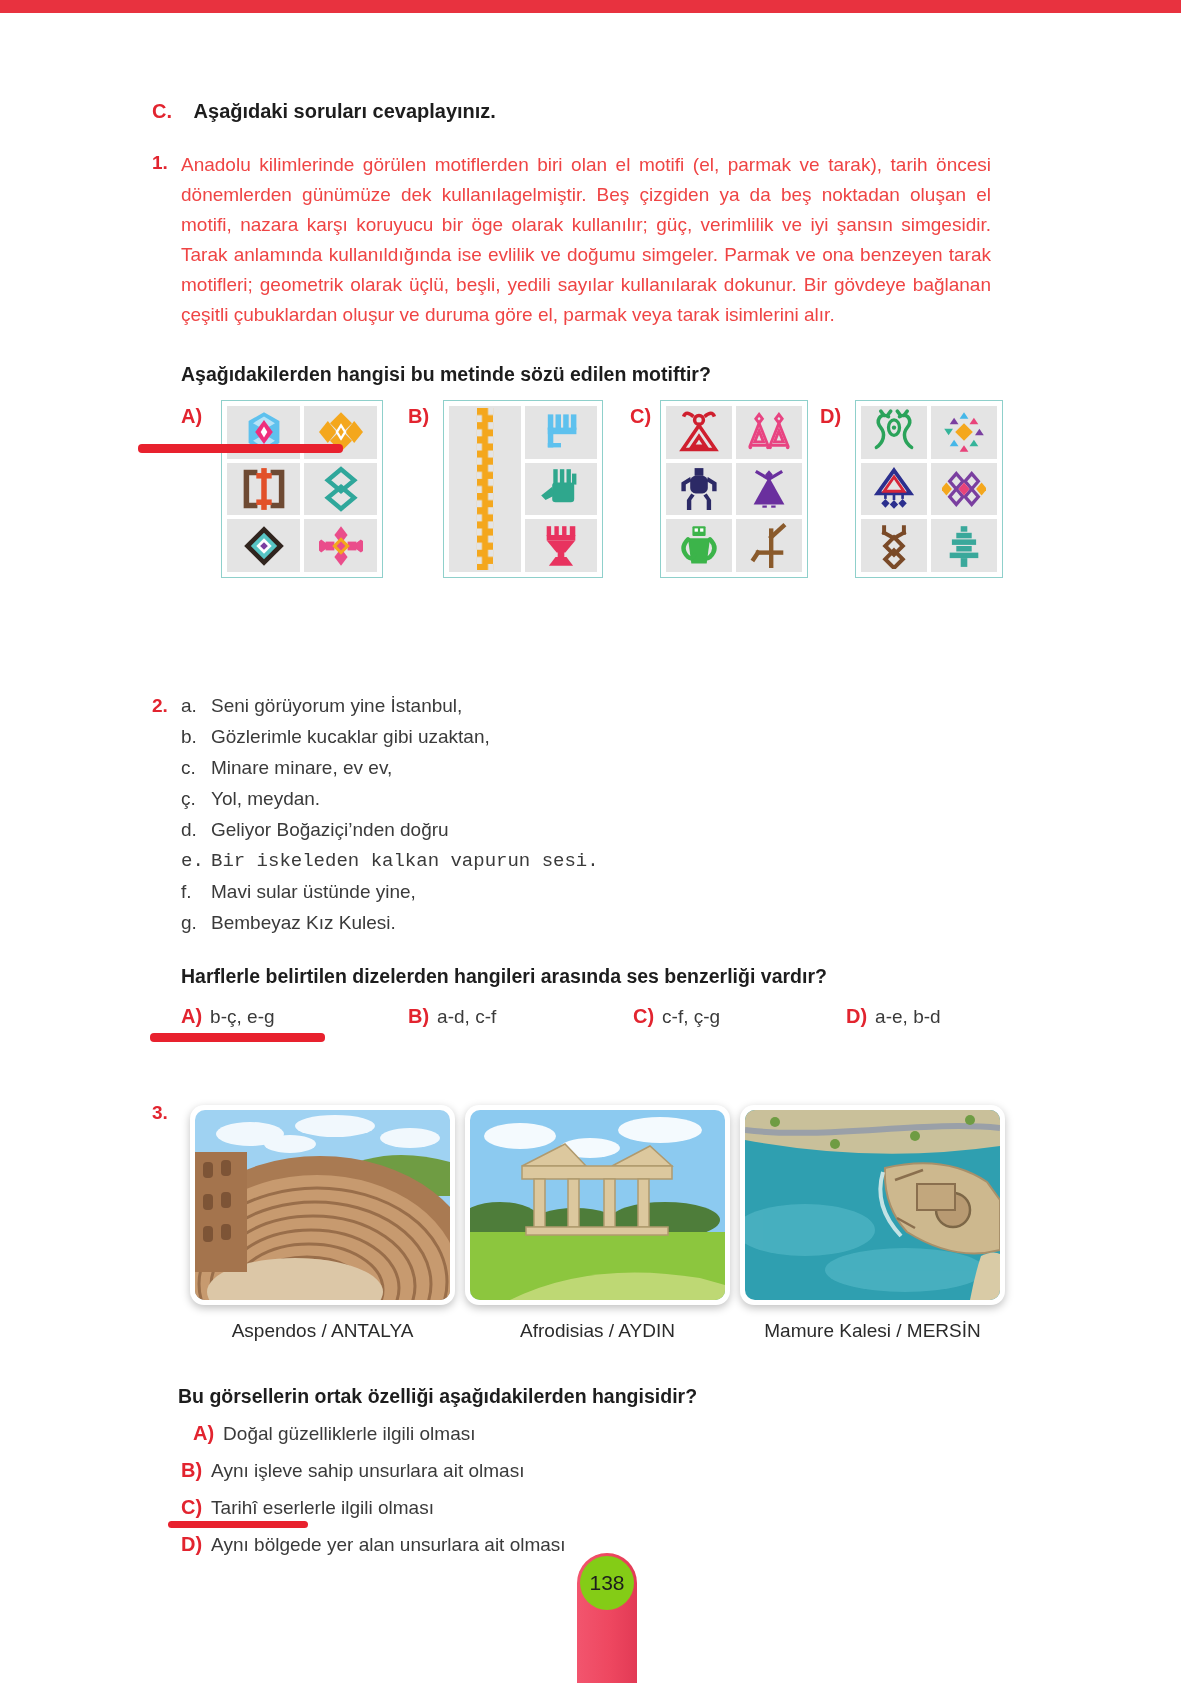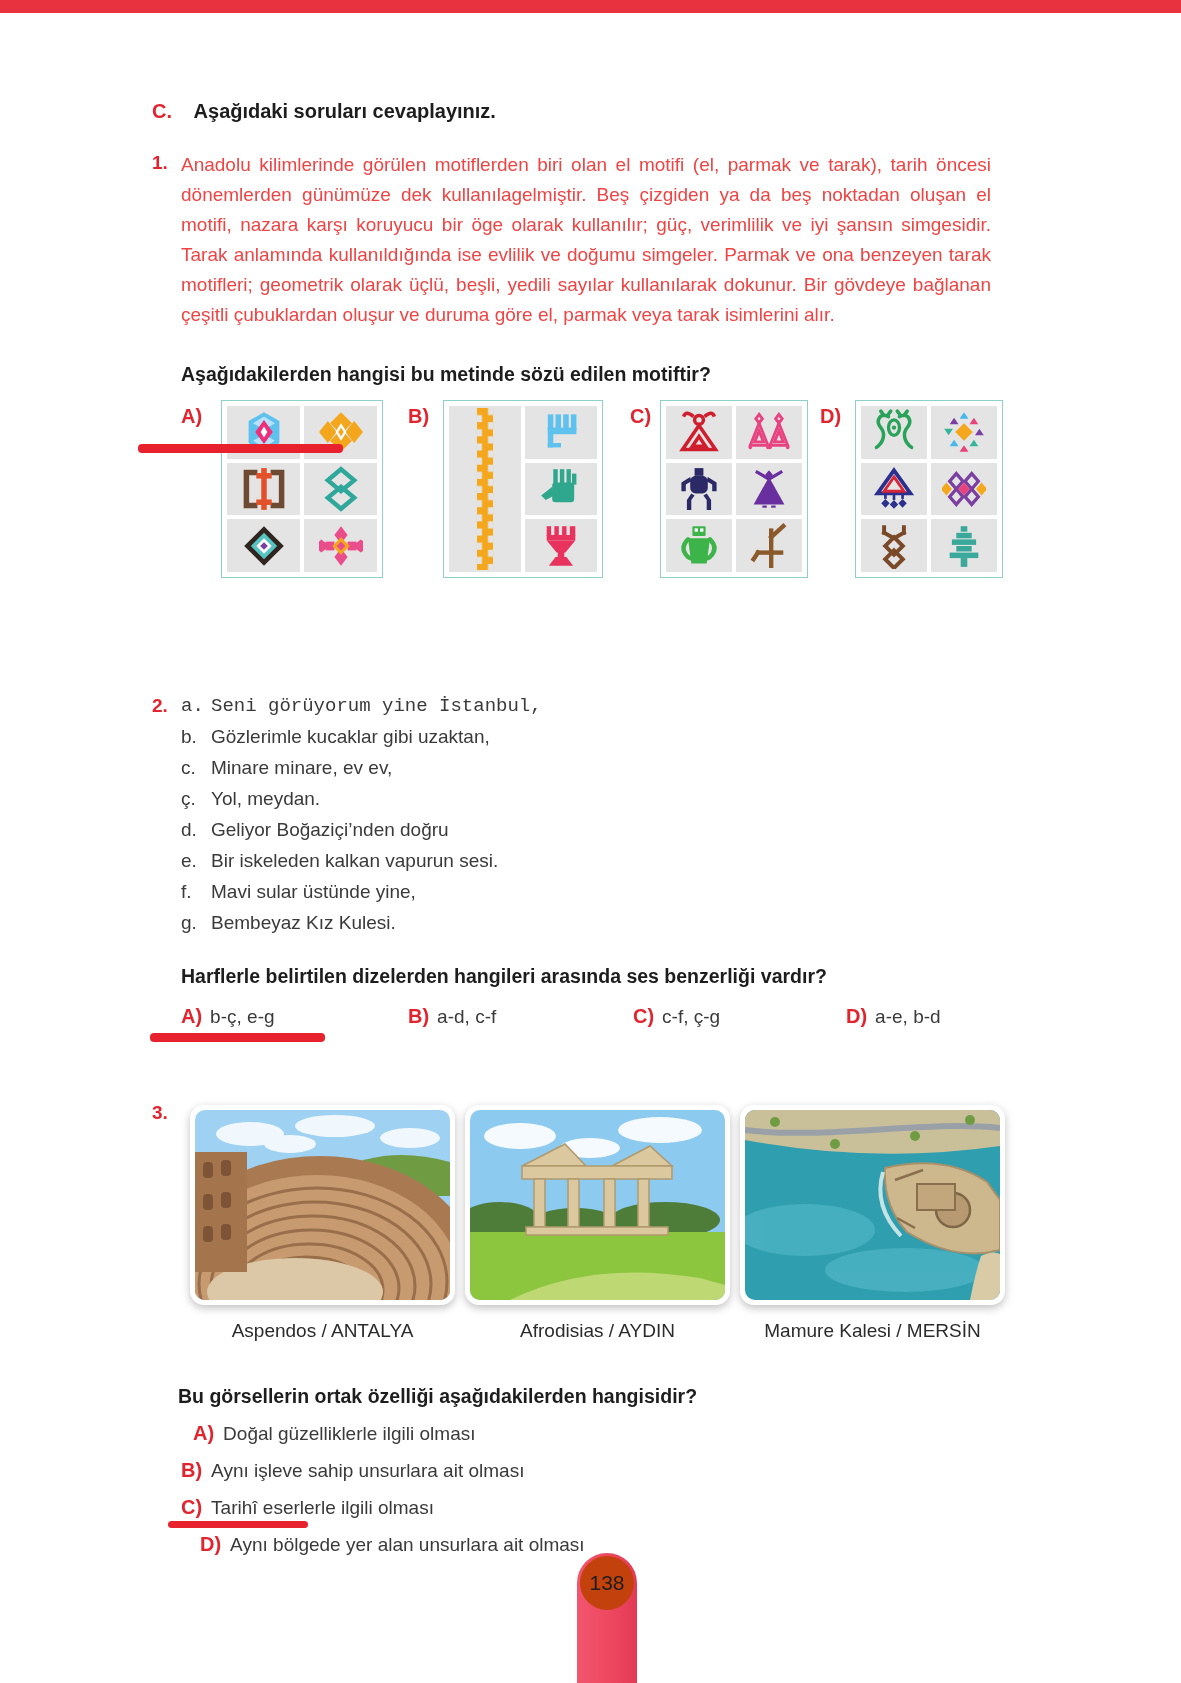--- a/index.html
+++ b/index.html
@@ -28,21 +28,21 @@
   .opt-row .opt-label{margin-right:8px;}
   .photo-card{position:absolute;width:265px;height:200px;background:#ffffff;border-radius:14px;
               box-shadow:0 3px 8px rgba(0,0,0,0.25);padding:5px;box-sizing:border-box;}
   .photo-card svg{border-radius:10px;display:block;}
   .caption{position:absolute;font-size:19px;color:#2b2b2b;text-align:center;width:265px;}
   .q3opt{position:absolute;font-size:19px;color:#3a3a3a;}
   .q3opt .opt-label{margin-right:9px;}
   .ribbon{position:absolute;left:577px;top:1553px;width:60px;height:130px;
           background:linear-gradient(90deg,#f2556e,#ee4760 55%,#e23a55);
           border-radius:30px 30px 0 0;}
-  .page-circle{position:absolute;left:580px;top:1556px;width:54px;height:54px;background:#c2410c;
+  .page-circle{position:absolute;left:580px;top:1556px;width:54px;height:54px;background:#84cc16;
                border-radius:50%;display:flex;align-items:center;justify-content:center;
                font-size:21px;color:#1d1d1d;}
 </style>
 </head>
 <body>
 
 <div class="page">
 
   <div class="topbar"></div>
 
@@ -339,26 +339,26 @@
             <rect x="17" y="31" width="6" height="8"></rect>
           </g>
         </svg>
     </div>
   </div>
 
   <div class="mark" style="left:138px;top:444px;width:205px;height:9px;"></div>
 
   <div class="abs qnum" style="left:152px;top:695px;">2.</div>
 
-  <div class="line-row" style="left:181px;top:695px;font-family:Liberation Mono, monospace;"><span class="ltr">a.</span><span>Seni görüyorum yine İstanbul,</span></div>
+  <div class="line-row" style="left:181px;top:695px;"><span class="ltr">a.</span><span>Seni görüyorum yine İstanbul,</span></div>
   <div class="line-row" style="left:181px;top:726px;"><span class="ltr">b.</span><span>Gözlerimle kucaklar gibi uzaktan,</span></div>
   <div class="line-row" style="left:181px;top:757px;"><span class="ltr">c.</span><span>Minare minare, ev ev,</span></div>
   <div class="line-row" style="left:181px;top:788px;"><span class="ltr">ç.</span><span>Yol, meydan.</span></div>
   <div class="line-row" style="left:181px;top:819px;"><span class="ltr">d.</span><span>Geliyor Boğaziçi’nden doğru</span></div>
-  <div class="line-row" style="left:181px;top:850px;"><span class="ltr">e.</span><span>Bir iskeleden kalkan vapurun sesi.</span></div>
+  <div class="line-row" style="left:181px;top:850px;font-family:Liberation Mono, monospace;"><span class="ltr">e.</span><span>Bir iskeleden kalkan vapurun sesi.</span></div>
   <div class="line-row" style="left:181px;top:881px;"><span class="ltr">f.</span><span>Mavi sular üstünde yine,</span></div>
   <div class="line-row" style="left:181px;top:912px;"><span class="ltr">g.</span><span>Bembeyaz Kız Kulesi.</span></div>
 
   <div class="abs qbold" style="left:181px;top:965px;">Harflerle belirtilen dizelerden hangileri arasında ses benzerliği vardır?</div>
 
   <div class="opt-row" style="left:181px;top:1005px;"><span class="opt-label">A)</span><span>b-ç, e-g</span></div>
   <div class="opt-row" style="left:408px;top:1005px;"><span class="opt-label">B)</span><span>a-d, c-f</span></div>
   <div class="opt-row" style="left:633px;top:1005px;"><span class="opt-label">C)</span><span>c-f, ç-g</span></div>
   <div class="opt-row" style="left:846px;top:1005px;"><span class="opt-label">D)</span><span>a-e, b-d</span></div>
 
@@ -461,21 +461,21 @@
 
   <div class="caption" style="left:190px;top:1320px;">Aspendos / ANTALYA</div>
   <div class="caption" style="left:465px;top:1320px;">Afrodisias / AYDIN</div>
   <div class="caption" style="left:740px;top:1320px;">Mamure Kalesi / MERSİN</div>
 
   <div class="abs qbold" style="left:178px;top:1385px;">Bu görsellerin ortak özelliği aşağıdakilerden hangisidir?</div>
 
   <div class="q3opt" style="left:193px;top:1422px;"><span class="opt-label">A)</span><span>Doğal güzelliklerle ilgili olması</span></div>
   <div class="q3opt" style="left:181px;top:1459px;"><span class="opt-label">B)</span><span>Aynı işleve sahip unsurlara ait olması</span></div>
   <div class="q3opt" style="left:181px;top:1496px;"><span class="opt-label">C)</span><span>Tarihî eserlerle ilgili olması</span></div>
-  <div class="q3opt" style="left:181px;top:1533px;margin-left:19px;"><span class="opt-label">D)</span><span>Aynı bölgede yer alan unsurlara ait olması</span></div>
+  <div class="q3opt" style="left:181px;top:1533px;"><span class="opt-label">D)</span><span>Aynı bölgede yer alan unsurlara ait olması</span></div>
 
   <div class="mark" style="left:168px;top:1521px;width:140px;height:7px;"></div>
 
   <div class="ribbon"></div>
   <div class="page-circle">
       <span>138</span>
     </div>
 
 </div>
 

